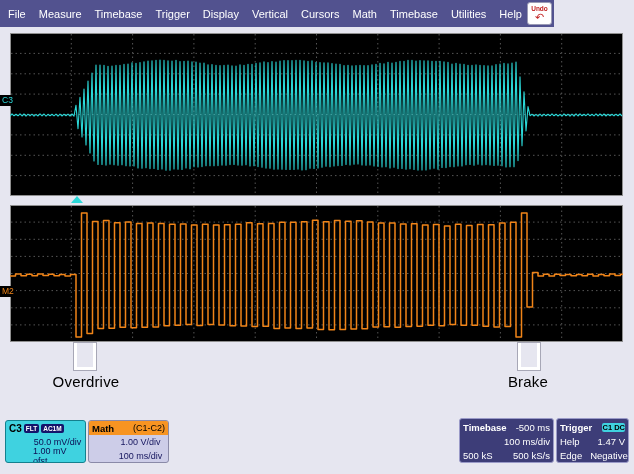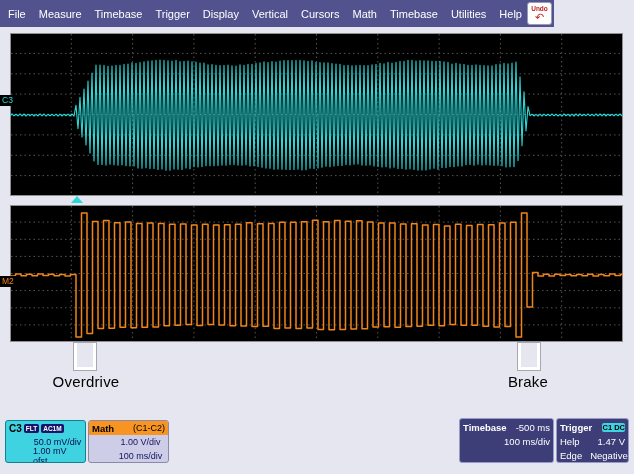--- a/index.html
+++ b/index.html
@@ -28,21 +28,21 @@
   .grid{ position:absolute; left:10px; width:613px; background:#000; }
   #grid-top{ top:33px; height:163px; }
   #grid-bottom{ top:205px; height:137px; }
   .grid svg{ display:block; width:100%; height:100%; }
   .gl{ stroke:#555555; stroke-width:1; stroke-dasharray:1.5 3; }
   .gb{ stroke:#8f8f8f; stroke-width:1; fill:none; }
   .trace-label{
     position:absolute; background:#000; font-size:8.5px; padding:1px 2px; line-height:9px;
   }
   #label-c3{ left:0px; top:95px; color:#2bd8d8; }
-  #label-m2{ left:0px; top:276px; color:#f08418; }
+  #label-m2{ left:0px; top:286px; color:#f08418; }
   #trig-marker{
     position:absolute; left:71px; top:196px; width:0; height:0;
     border-left:6px solid transparent; border-right:6px solid transparent;
     border-bottom:7px solid #2bd8d8;
   }
   
   .bracket{
     position:absolute; top:343px; width:16px; height:24px;
     border-left:3px solid #ffffff; border-right:3px solid #ffffff; border-bottom:3px solid #ffffff;
     box-shadow:0 0 0 1px rgba(90,90,110,0.45);
@@ -187,20 +187,24 @@
   </div>
 
   <div class="descbox tbbox">
     <div class="drow">
       <span class="bold">Timebase</span>
       <span class="right">-500 ms</span>
     </div>
     <div class="drow">
       <span class="right">100 ms/div</span>
     </div>
+    <div class="drow">
+      <span>500 kS</span>
+      <span class="right">500 kS/s</span>
+    </div>
   </div>
 
   <div class="descbox trbox">
     <div class="drow">
       <span class="bold">Trigger</span>
       <span class="srcbadge">C1 DC</span>
     </div>
     <div class="drow">
       <span>Help</span>
       <span class="right">1.47 V</span>

